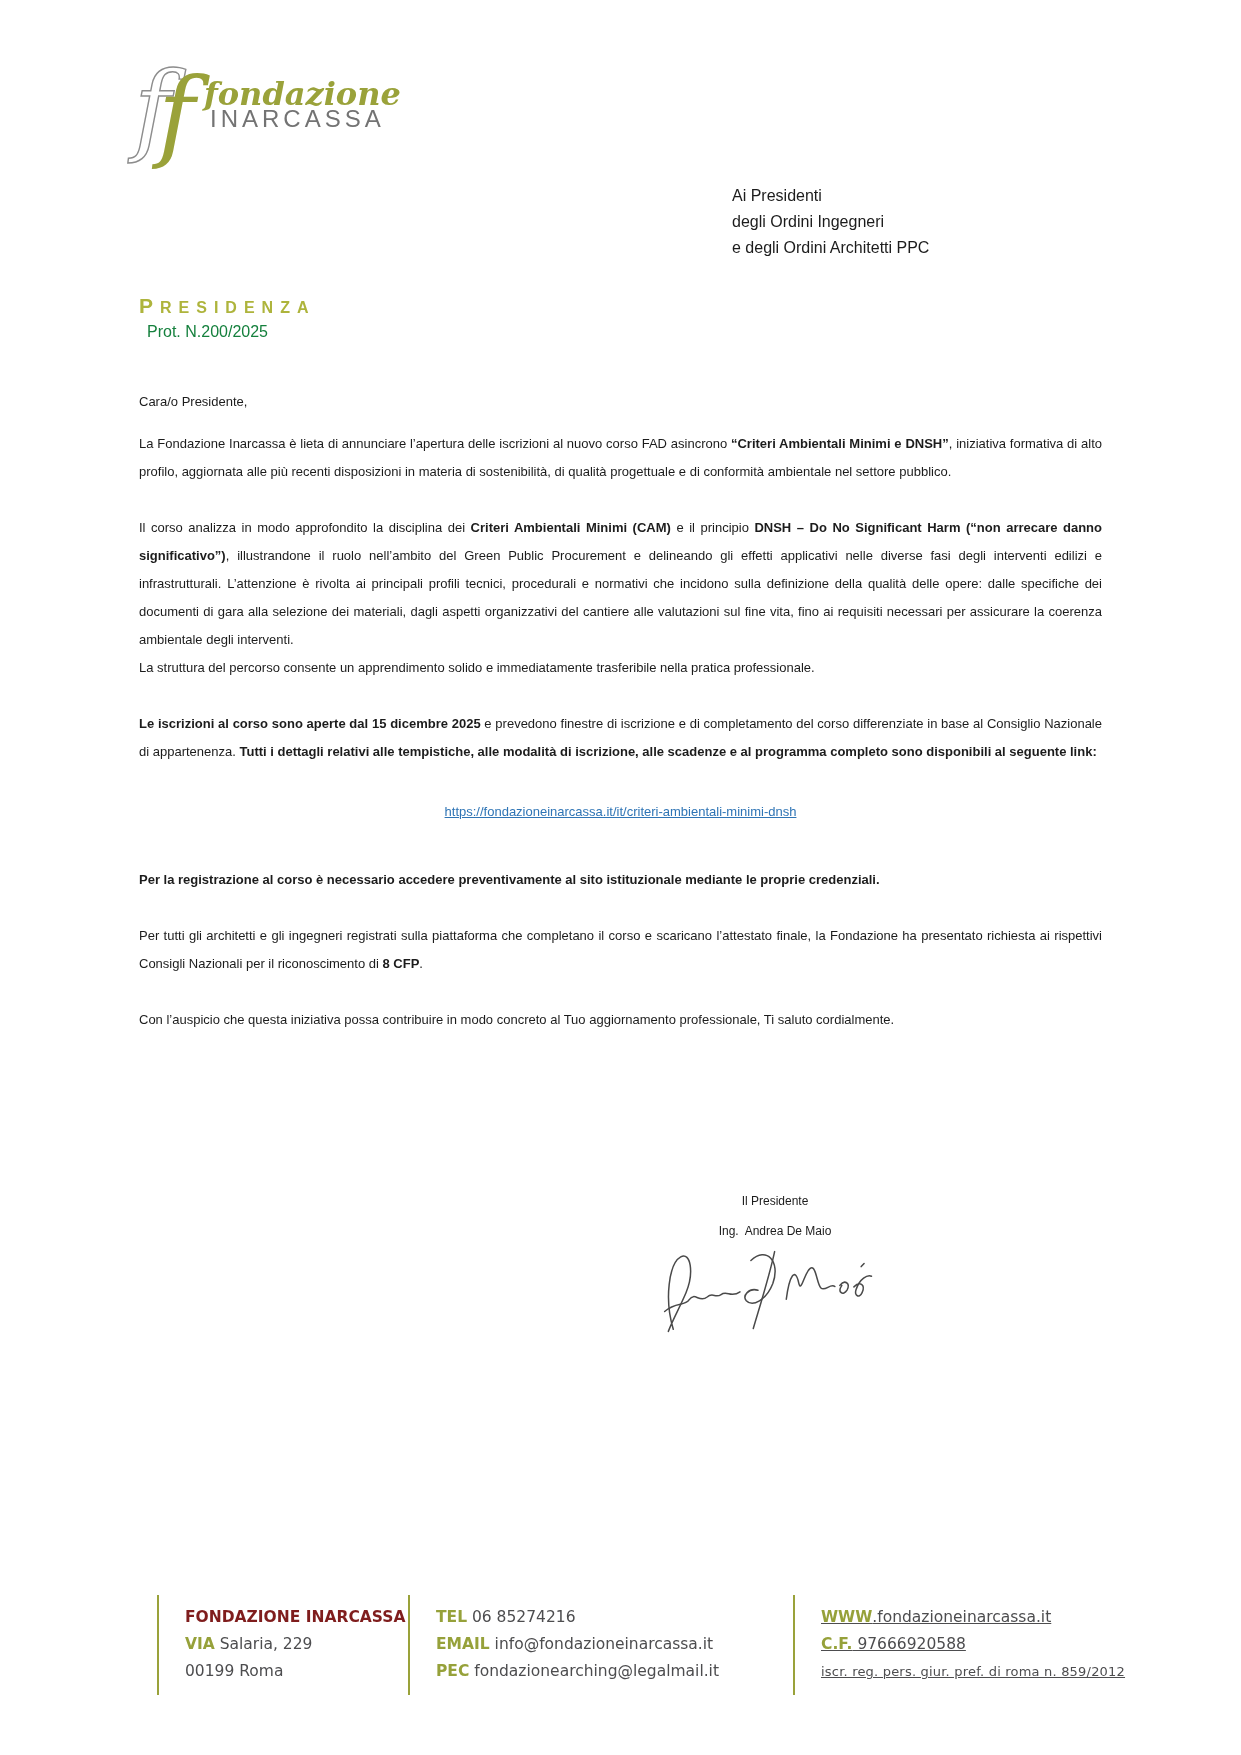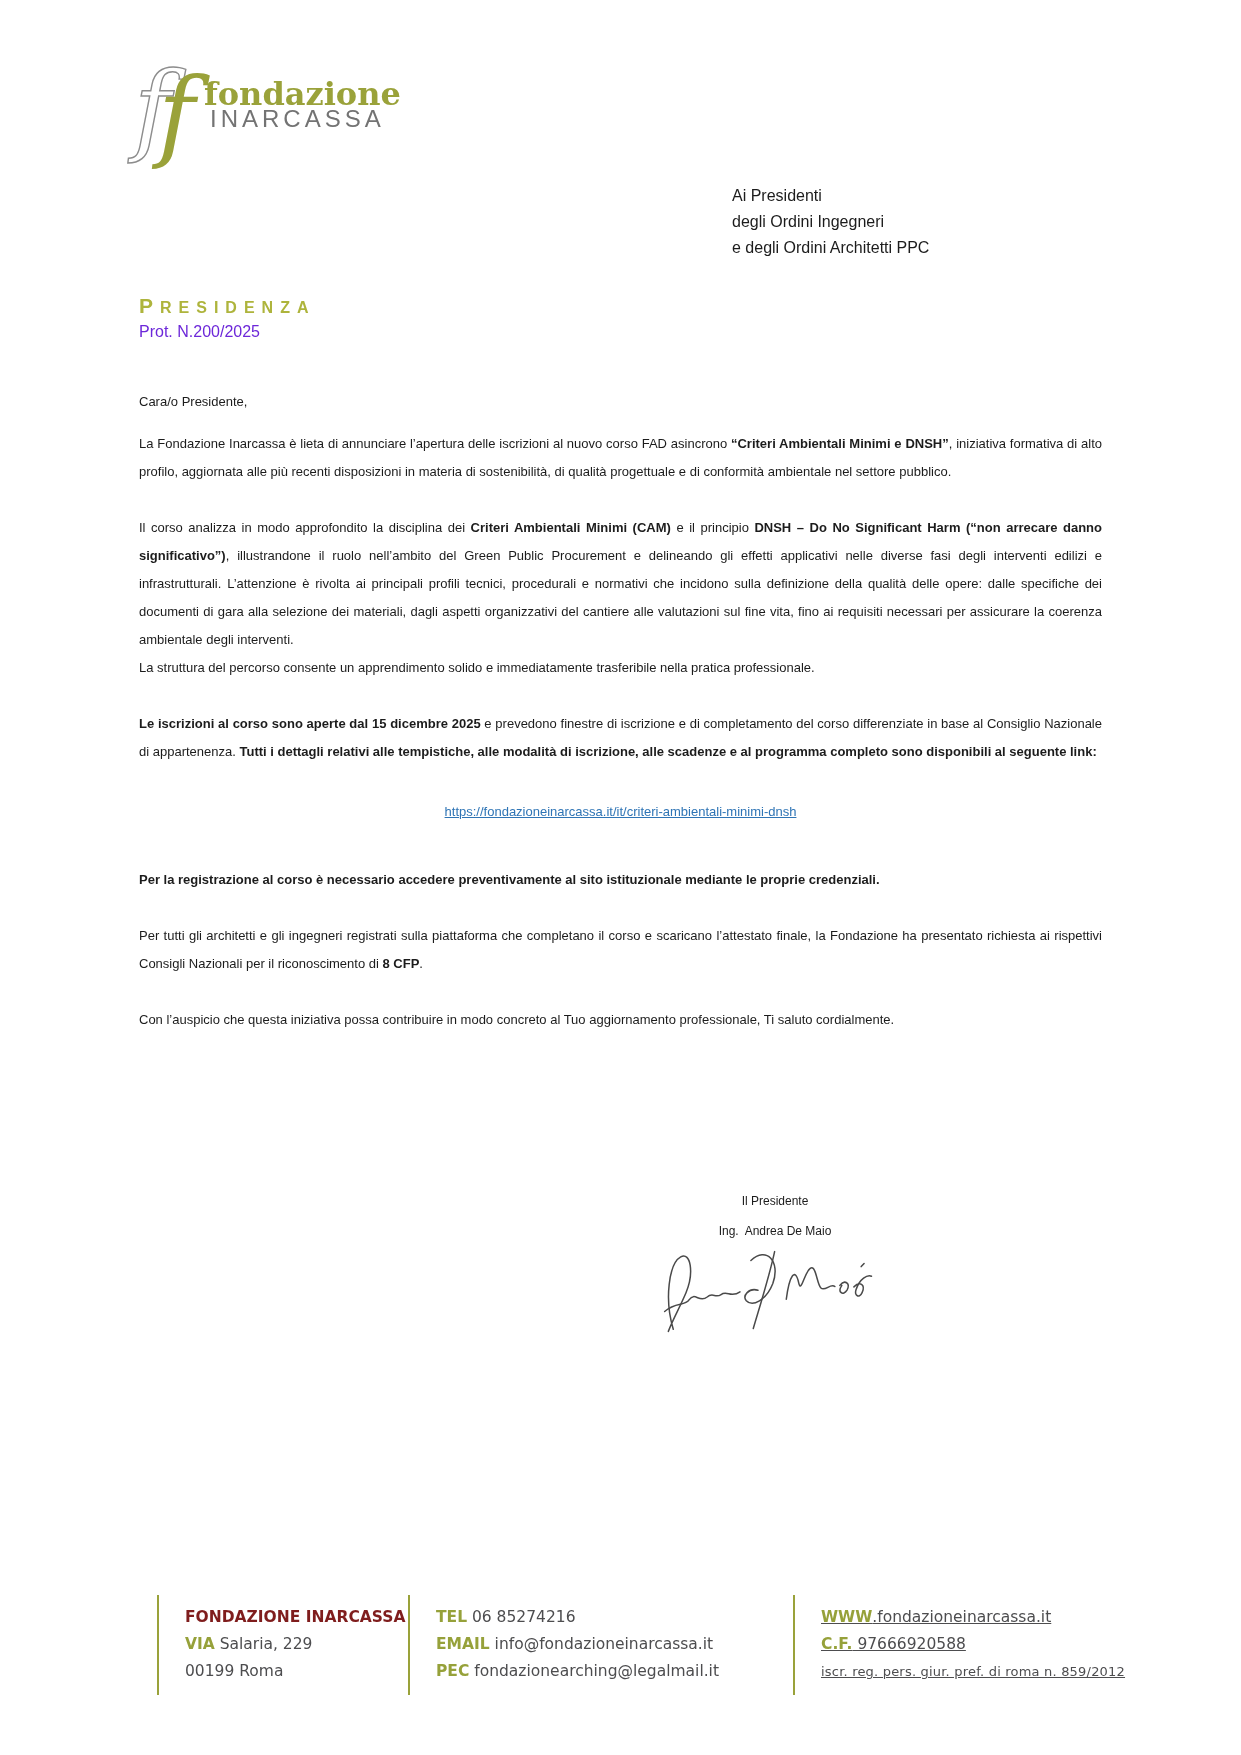--- a/index.html
+++ b/index.html
@@ -7,36 +7,36 @@
     position:relative; width:1241px; height:1755px;
     background:#ffffff; overflow:hidden;
     font-family:"Liberation Sans", sans-serif; color:#1c1c1c;
   }
 
   
   .logo { position:absolute; top:58px; left:142px; display:flex; align-items:flex-start; }
   .logo-f { flex:0 0 auto; }
   .logo-text { margin-left:-16px; padding-top:20px; }
   .logo-fondazione {
-    font-family:"DejaVu Serif", serif; font-weight:700;
+    font-family:"DejaVu Serif", serif; font-style:italic; font-weight:700;
     font-size:32px; line-height:32px; color:#9aa23a;
   }
   .logo-inarcassa {
     font-family:Liberation Sans, sans-serif; font-size:24px; line-height:22px;
     letter-spacing:4px; color:#737373; margin:-2px 0 0 6px;
   }
 
   
   .recipient { position:absolute; top:183px; left:732px; font-size:16px; line-height:26px; }
 
   
   .presidenza { position:absolute; top:294px; left:139px; }
   .presidenza-title { color:#aeb43c; font-weight:700; font-size:16px; letter-spacing:7px; }
   .presidenza-title .cap { font-size:21px; letter-spacing:7px; }
-  .prot { font-size:16px; line-height:24px; margin-top:2px; color:#6d28d9; letter-spacing:0; }
+  .prot { font-size:16px; line-height:24px; margin-top:2px; color:#15803d; letter-spacing:0;margin-left:8px; }
 
   
   .body { position:absolute; top:388px; left:139px; width:963px; font-size:13px; line-height:28px; }
   .body p { margin:0 0 28px 0; text-align:justify; }
   .body p.tight { margin-bottom:0; }
   .body p.salutation { text-align:left; margin-bottom:14px; }
   .b { font-weight:700; }
   .link-row { text-align:center; margin:32px 0 40px 0; }
   .link-row a { color:#2e74b5; text-decoration:underline;text-align:right; }
 

